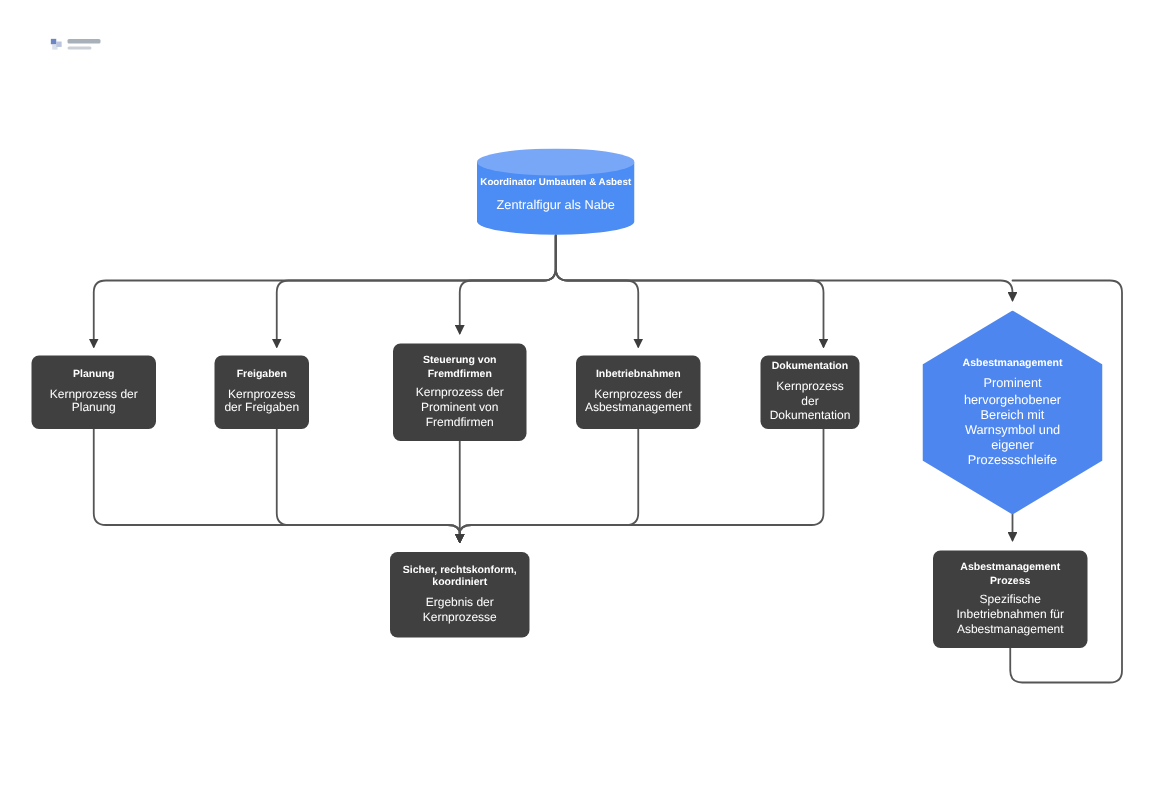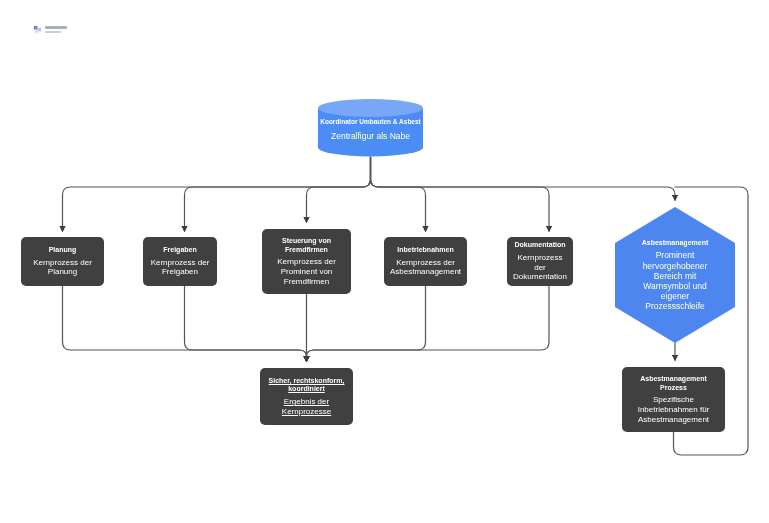--- a/index.html
+++ b/index.html
@@ -86,21 +86,21 @@
     </svg>
     <div class="node-title">Koordinator Umbauten &amp; Asbest</div>
     <div class="node-sub">Zentralfigur als Nabe</div>
   </div>
 
   <div class="node rect" style="left:21px;top:237px;width:83px;height:49px;">
     <div class="node-title">Planung</div>
     <div class="node-sub">Kernprozess der Planung</div>
   </div>
 
-  <div class="node rect" style="left:143px;top:237px;width:74px;height:49px;">
+  <div class="node rect" style="left:143px;top:237px;width:63px;height:49px;">
     <div class="node-title">Freigaben</div>
     <div class="node-sub">Kernprozess der Freigaben</div>
   </div>
 
   <div class="node rect" style="left:262px;top:229px;width:89px;height:65px;">
     <div class="node-title">Steuerung von Fremdfirmen</div>
     <div class="node-sub">Kernprozess der Prominent von Fremdfirmen</div>
   </div>
 
   <div class="node rect" style="left:384px;top:237px;width:83px;height:49px;">
@@ -114,21 +114,21 @@
   </div>
 
   <div class="node hexagon" style="left:615px;top:207px;width:120px;height:136px;">
     <svg class="shape-bg" viewBox="0 0 120 136" preserveAspectRatio="none">
       <polygon points="60,0 120,36 120,100 60,136 0,100 0,36" fill="#4E86EF"></polygon>
     </svg>
     <div class="node-title">Asbestmanagement</div>
     <div class="node-sub">Prominent hervorgehobener Bereich mit Warnsymbol und eigener Prozessschleife</div>
   </div>
 
-  <div class="node rect" style="left:260px;top:368px;width:93px;height:57px;text-decoration:underline;">
+  <div class="node rect" style="left:260px;top:368px;width:93px;height:57px;">
     <div class="node-title">Sicher, rechtskonform, koordiniert</div>
     <div class="node-sub">Ergebnis der Kernprozesse</div>
   </div>
 
   <div class="node rect" style="left:622px;top:367px;width:103px;height:65px;">
     <div class="node-title">Asbestmanagement Prozess</div>
     <div class="node-sub">Spezifische Inbetriebnahmen für Asbestmanagement</div>
   </div>
 
 </div>

